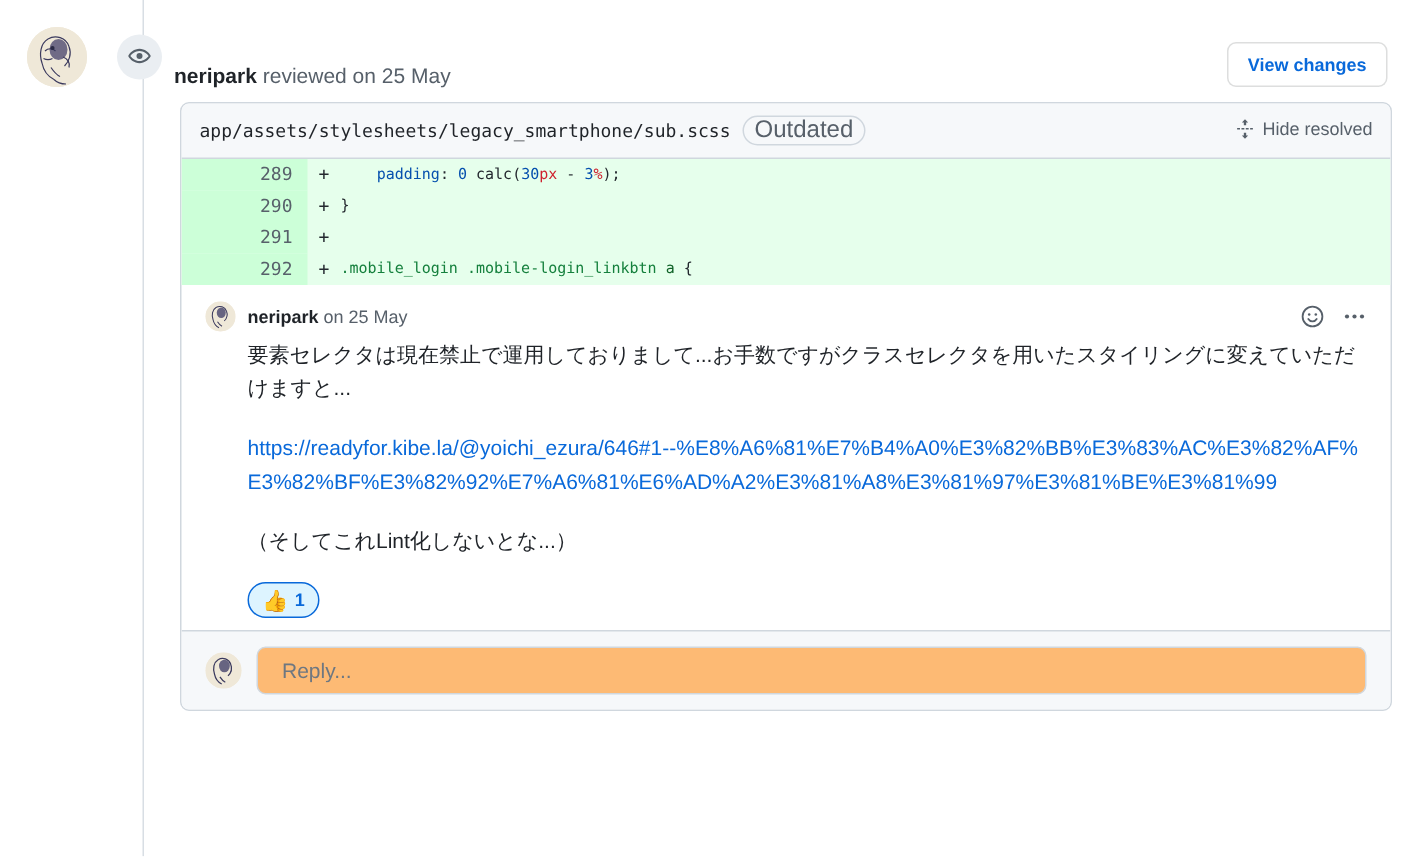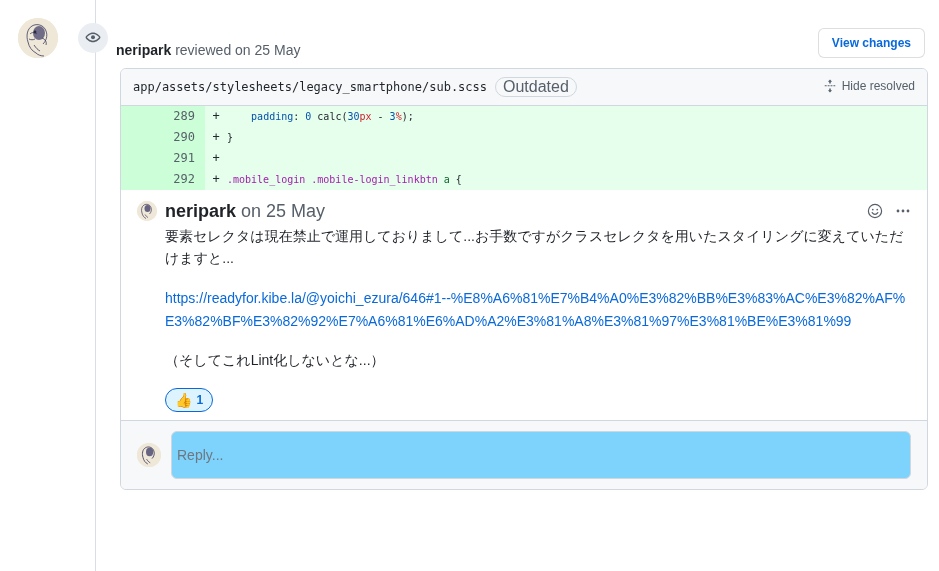--- a/index.html
+++ b/index.html
@@ -92,28 +92,28 @@
     color: #24292f; font-size: 12px; line-height: 21px;
   }
   .dcode {
     flex: 1 1 auto; font-size: 10px; line-height: 21px;
     color: #24292f; white-space: pre;
   }
   .t-prop { color: #0550ae; }
   .t-num  { color: #0550ae; }
   .t-unit { color: #cf222e; }
   .t-punc { color: #24292f; }
-  .t-sel  { color: #a21caf; }
+  .t-sel  { color: #15803d; }
   .t-tag  { color: #116329; }
 
   
   .comment { padding: 10px 16px 8px 16px; position: relative; }
   .c-head { display: flex; align-items: center; gap: 8px; height: 22px; }
   .c-avatar { width: 20px; height: 20px; }
-  .c-meta { font-size: 18px; color: #57606a; }
+  .c-meta { font-size: 12px; color: #57606a; }
   .c-meta b { color: #1f2328; font-weight: 700; }
   .c-actions {
     margin-left: auto; display: flex; align-items: center; gap: 12px;
     color: #57606a;
   }
   .icon-btn { cursor: pointer; display:flex; align-items:center; justify-content:center; }
 
   .c-body { padding-left: 28px; padding-top: 4px; }
   .c-body p { margin: 0 0 16px 0; font-size: 14px; line-height: 1.55; color: #1f2328; }
   .c-body p.jp { margin-bottom: 18px; }
@@ -134,24 +134,24 @@
   .reaction .emo { font-size: 14px; line-height: 18px; }
 
   
   .reply-row {
     display: flex; align-items: center; gap: 10px;
     background: #f6f8fa; border-top: 1px solid #d0d7de;
     padding: 10px 16px;
   }
   .reply-avatar { width: 24px; height: 24px; }
   .reply-input {
-    flex: 1 1 auto; height: 48px;
+    flex: 1 1 auto; height: 32px;
     border: 1px solid #d0d7de; border-radius: 6px;
-    background: #7dd3fc; font-size: 14px; color: #1f2328;
-    padding: 0 5px; outline: none;
+    background: #fdba74; font-size: 14px; color: #1f2328;
+    padding: 0 16px; outline: none;
     font-family: "Liberation Sans", sans-serif;
   }
   .reply-input::placeholder { color: #6e7781; }
 
   
   .resolve-row {
     display: flex; align-items: center; gap: 16px;
     background: #ffffff; padding: 12px 16px 16px 16px;
   }
   .unresolve-btn {

